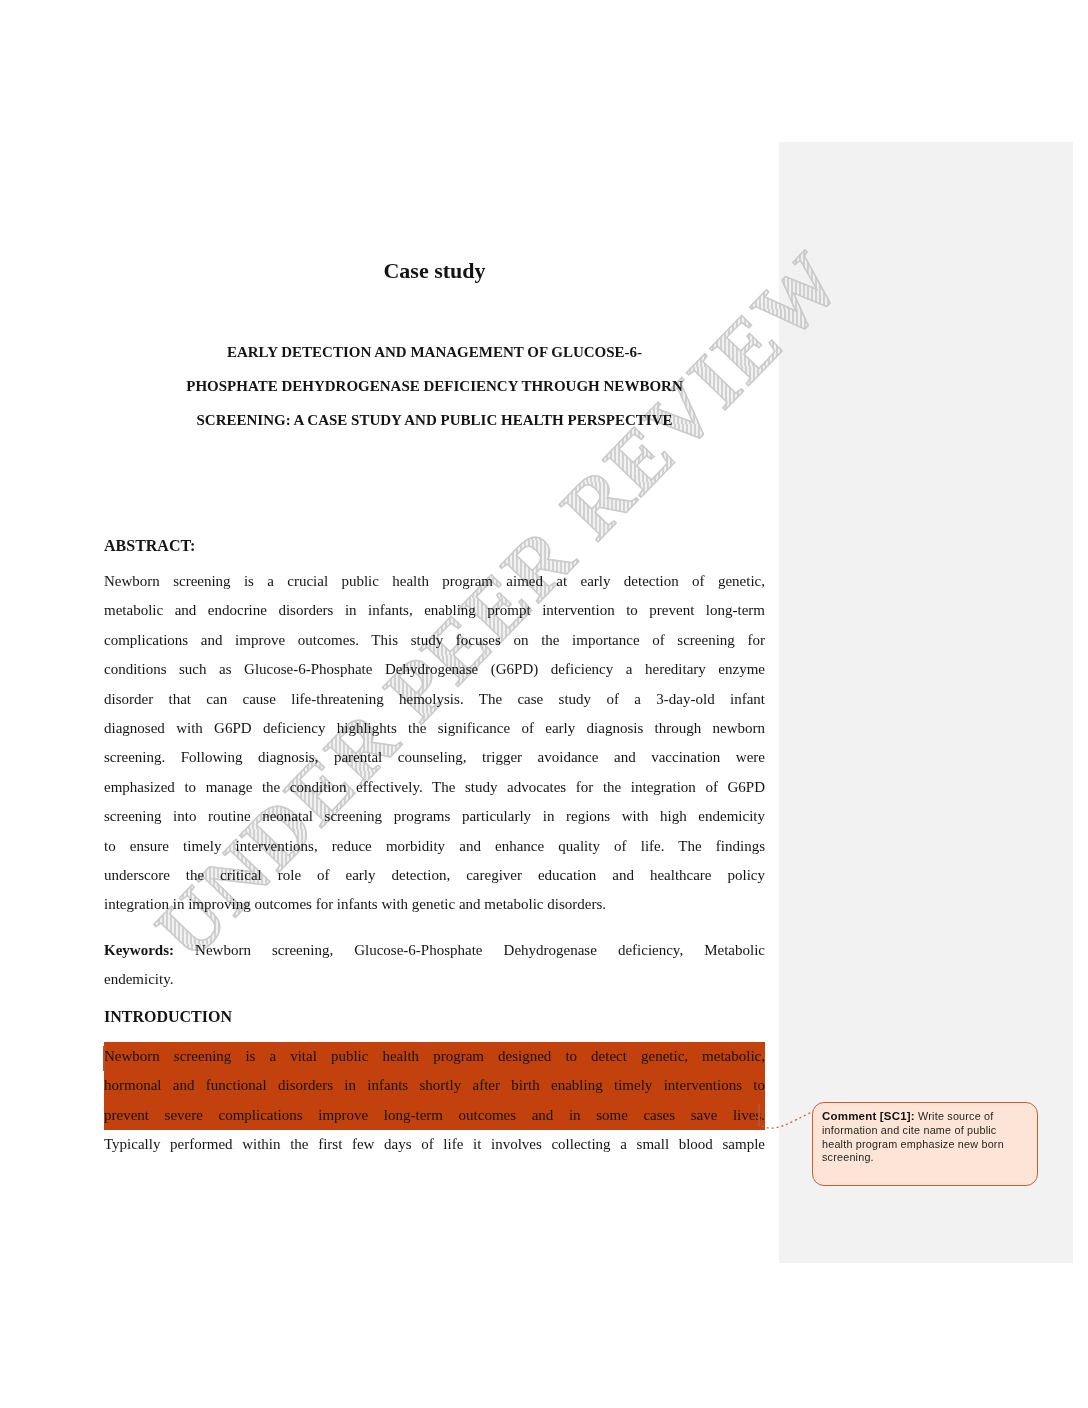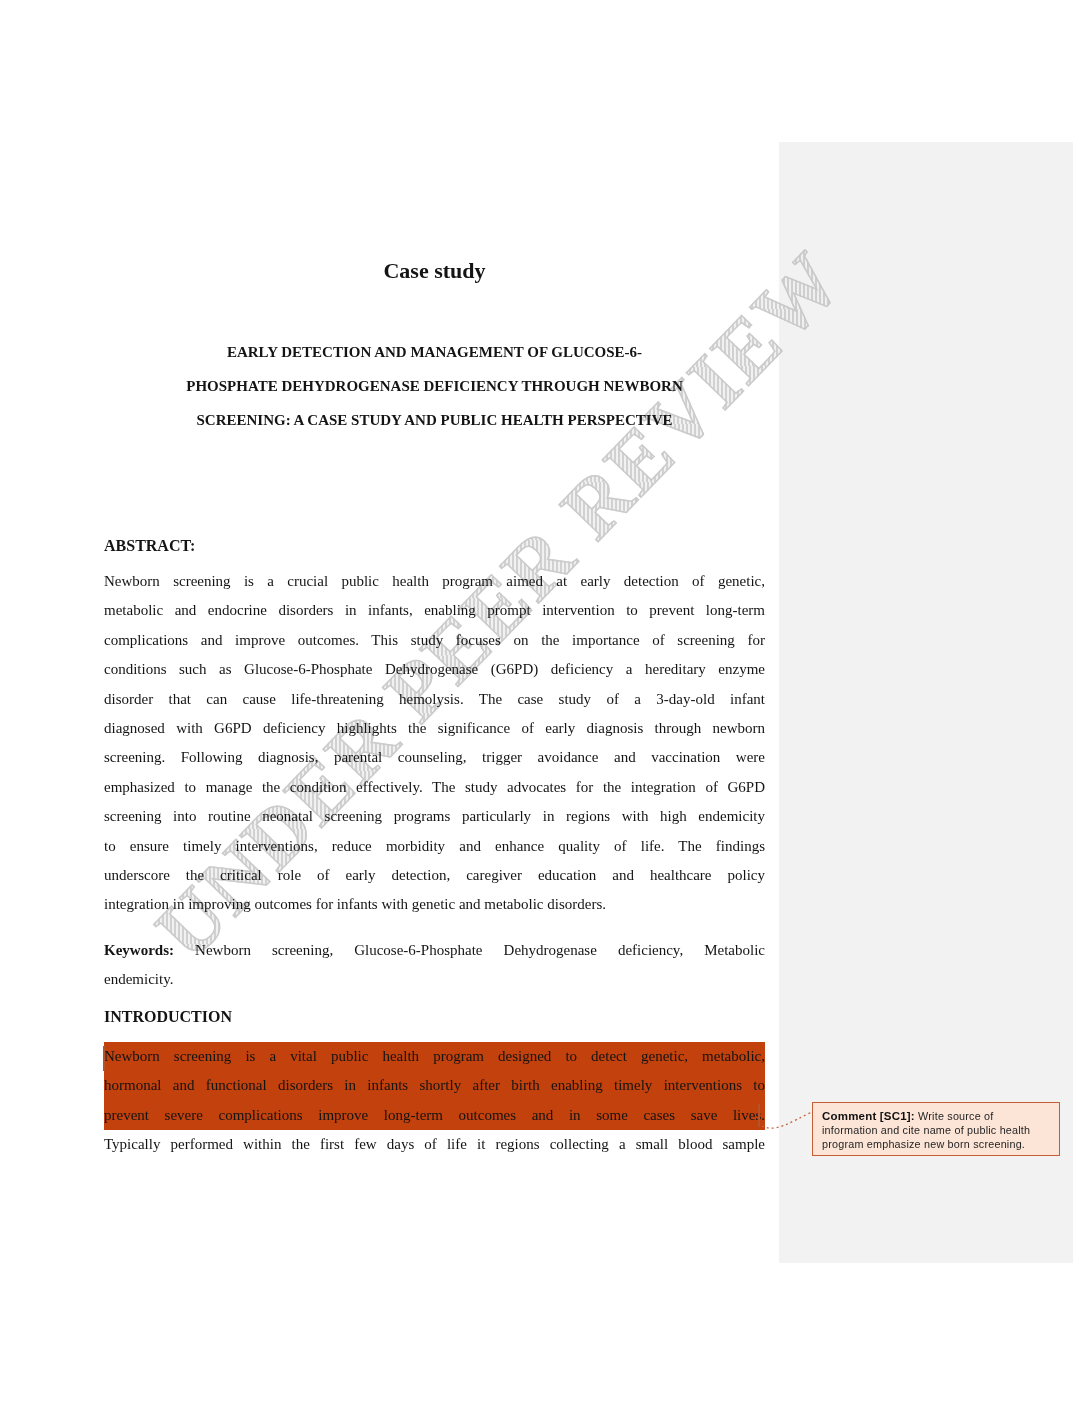--- a/index.html
+++ b/index.html
@@ -40,23 +40,23 @@
   .hl{background:#c2410c;}
   .kw-label{font-weight:bold;}
   
   .range-marker{position:absolute;width:2px;background:#b4532c;z-index:3;}
   .range-start{left:103px;top:1046px;height:25px;}
   .range-end{left:758px;top:1104px;height:23px;}
   
   .connector-svg{position:absolute;left:0;top:0;width:1088px;height:1408px;z-index:3;pointer-events:none;}
   
   .comment-balloon{
-    position:absolute;left:812px;top:1102px;width:248px;min-height:46px;z-index:4;
-    box-sizing:border-box;background:#fce5d7;border:1.5px solid #c55f33;border-radius:0;
-    padding:7px 9px 4px 9px;
+    position:absolute;left:812px;top:1102px;width:226px;min-height:46px;z-index:4;
+    box-sizing:border-box;background:#fce5d7;border:1.5px solid #c55f33;border-radius:12px;
+    padding:7px 9px 20px 9px;
     font-family:"Liberation Sans",sans-serif;font-size:10.8px;line-height:13.8px;color:#252525;
     letter-spacing:.2px;
   }
   .comment-balloon b{font-size:11.5px;color:#111111;}
 </style>
 </head>
 <body>
 
 <div id="canvas">
 
@@ -93,21 +93,21 @@
     <div class="jline"><span class="kw-label">Keywords:</span> <span>Newborn screening, Glucose-6-Phosphate Dehydrogenase deficiency, Metabolic</span></div>
     <div class="jline last">endemicity.</div>
   </div>
 
   <div class="col heading intro-heading">INTRODUCTION</div>
 
   <div class="col body-block intro-body">
     <div class="jline hl">Newborn screening is a vital public health program designed to detect genetic, metabolic,</div>
     <div class="jline hl">hormonal and functional disorders in infants shortly after birth enabling timely interventions to</div>
     <div class="jline hl">prevent severe complications improve long-term outcomes and in some cases save lives.</div>
-    <div class="jline">Typically performed within the first few days of life it regions collecting a small blood sample</div>
+    <div class="jline">Typically performed within the first few days of life it involves collecting a small blood sample</div>
   </div>
 
   <div class="range-marker range-start"></div>
   <div class="range-marker range-end"></div>
 
   <svg class="connector-svg" viewBox="0 0 1088 1408" xmlns="http://www.w3.org/2000/svg">
     <path d="M762,1126 C776,1133 790,1122 812,1112" fill="none" stroke="#c4653a" stroke-width="1.3" stroke-dasharray="2,3"></path>
   </svg>
 
   <div class="comment-balloon"><b>Comment [SC1]:</b> <span>Write source of information and cite name of public health program emphasize new born screening.</span></div>

